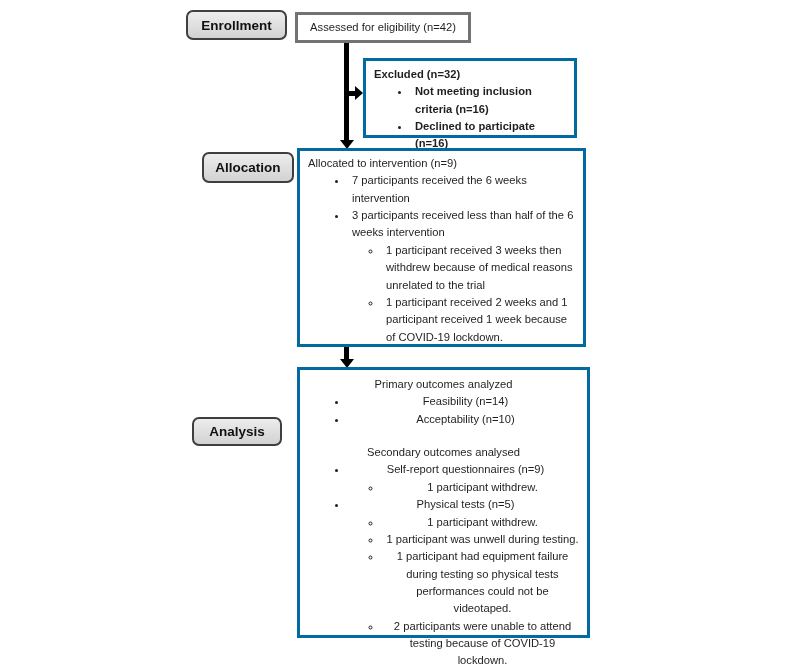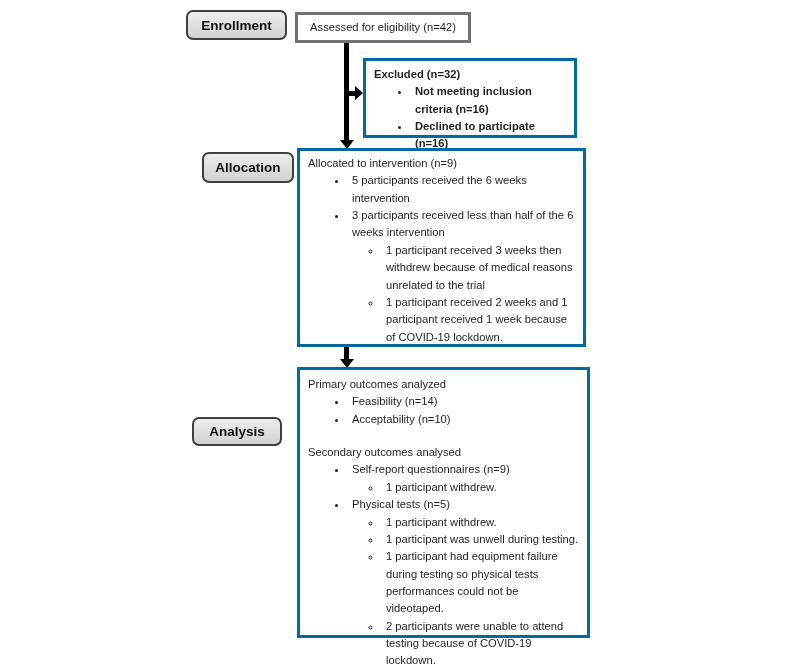--- a/index.html
+++ b/index.html
@@ -43,21 +43,21 @@
     line-height: 1.55;
     color: #1f1f1f;
   }
   .box-assessed {
     left: 295px; top: 12px; width: 176px; height: 31px;
     display: flex; align-items: center; justify-content: center;
     border-color: #737373;
   }
   .box-excluded { left: 363px; top: 58px; width: 214px; height: 80px; padding: 5px 8px; font-weight: bold; }
   .box-allocated { left: 297px; top: 148px; width: 289px; height: 199px; padding: 4px 8px; }
-  .box-analysis { left: 297px; top: 367px; width: 293px; height: 271px; padding: 6px 8px; }
+  .box-analysis { left: 297px; top: 367px; width: 293px; height: 271px; padding: 6px 8px; text-align: center; }
 
   .fbox ul {
     margin: 0;
     padding-left: 40px;
   }
   .fbox ul.l1 { list-style-type: disc; }
   .fbox ul.l2 { list-style-type: circle; padding-left: 30px; margin: 0; }
   .box-excluded ul.l1 { padding-left: 37px; }
   .fbox li { padding-left: 4px; }
 
@@ -114,21 +114,21 @@
     <div>Excluded (n=32)</div>
     <ul class="l1">
       <li>Not meeting inclusion criteria (n=16)</li>
       <li>Declined to participate (n=16)</li>
     </ul>
   </div>
 
   <div class="fbox box-allocated">
     <div>Allocated to intervention (n=9)</div>
     <ul class="l1">
-      <li>5 participants received the 6 weeks intervention</li>
+      <li>7 participants received the 6 weeks intervention</li>
       <li>
         <span>3 participants received less than half of the 6 weeks intervention</span>
         <ul class="l2">
           <li>1 participant received 3 weeks then withdrew because of medical reasons unrelated to the trial</li>
           <li>1 participant received 2 weeks and 1 participant received 1 week because of COVID-19 lockdown.</li>
         </ul>
       </li>
     </ul>
   </div>
 

